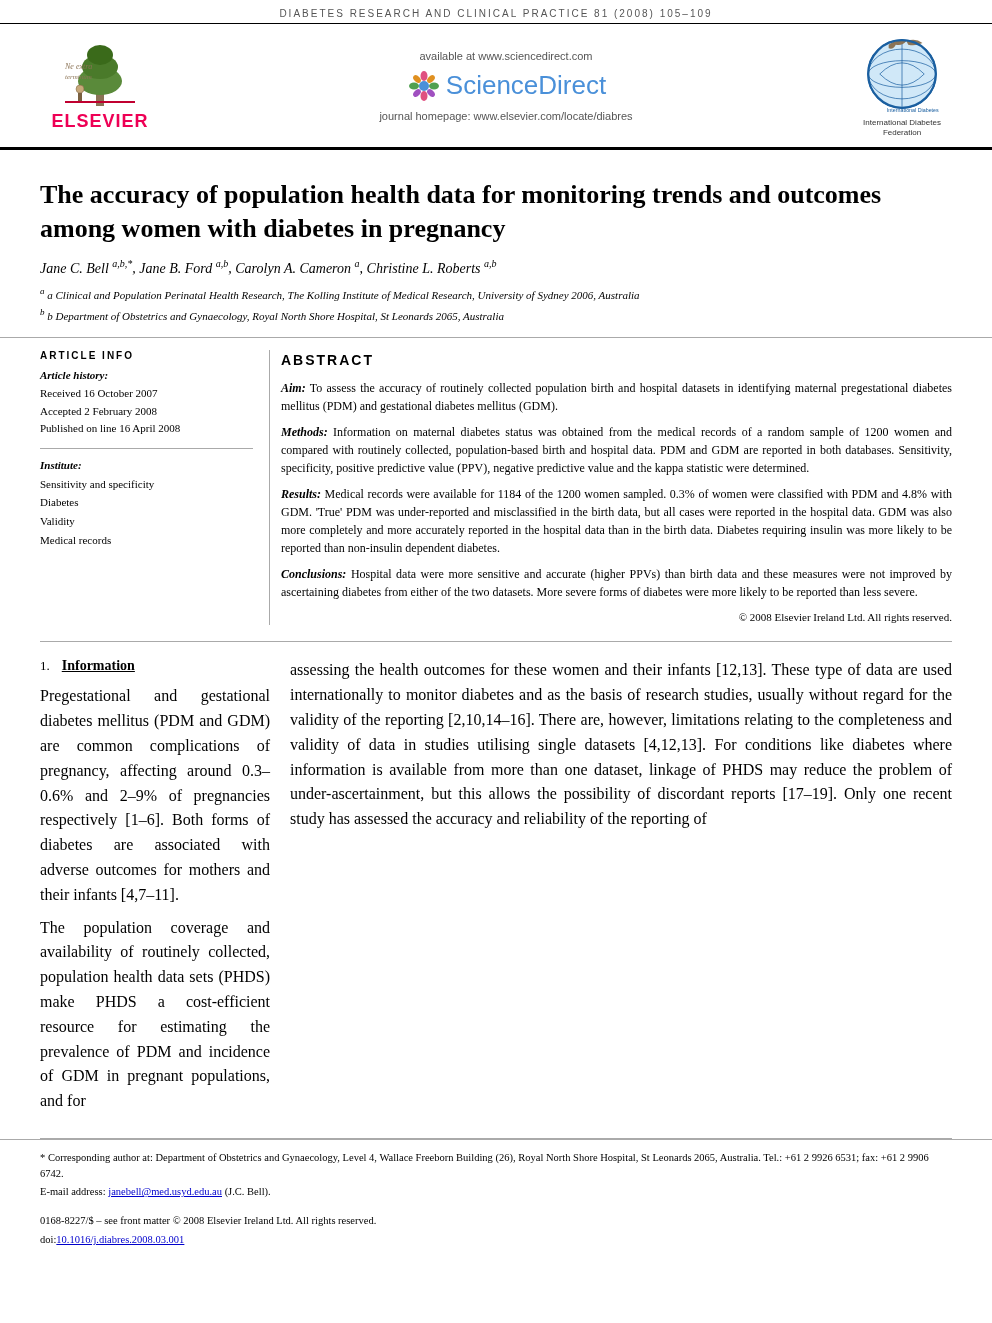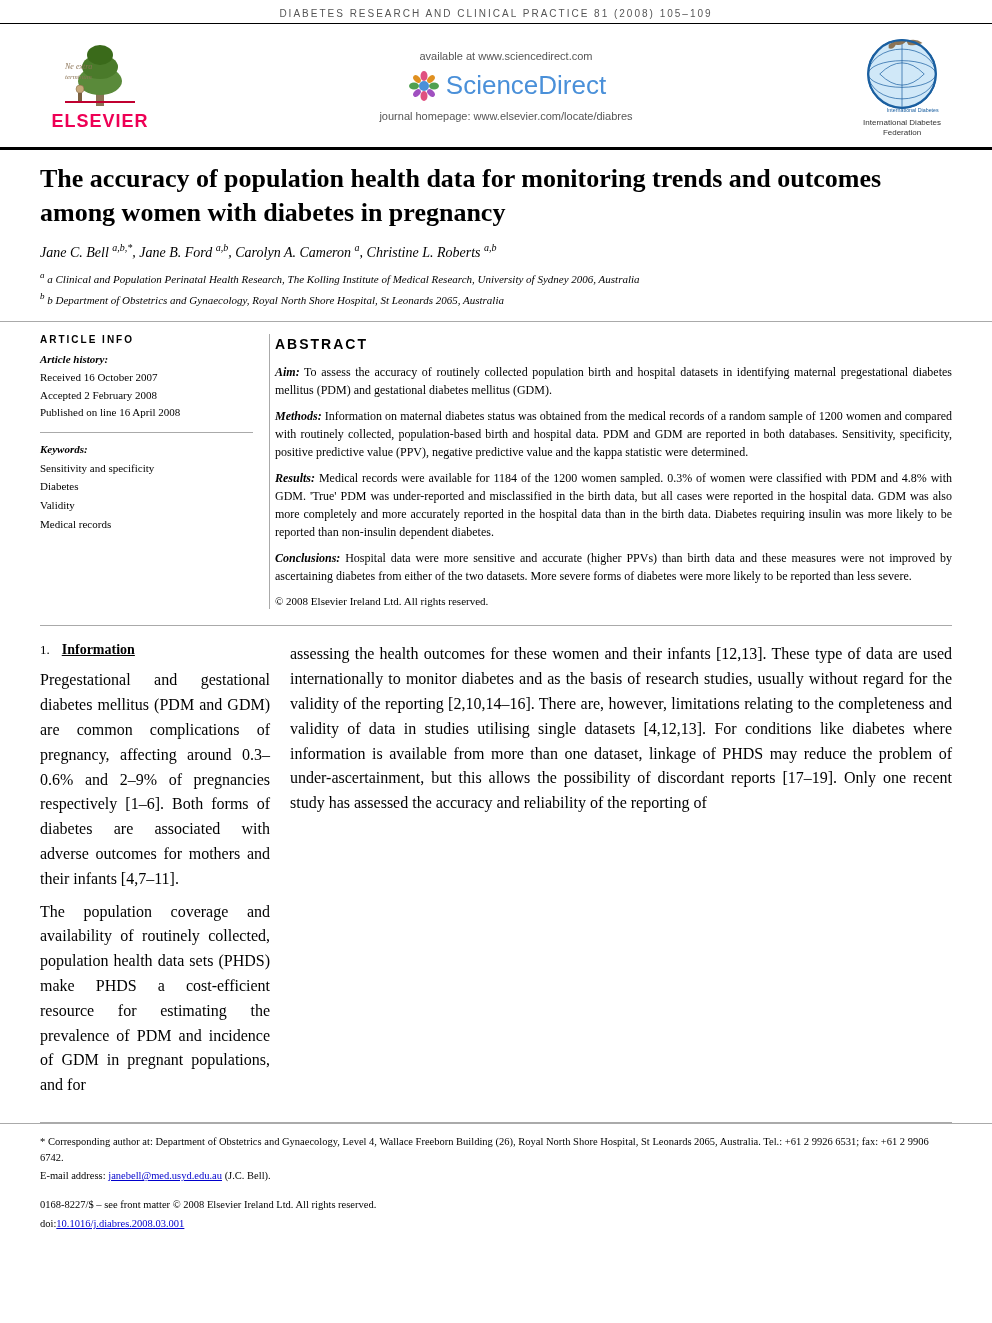--- a/index.html
+++ b/index.html
@@ -94,21 +94,21 @@
     }
 
     .idf-label {
       font-family: Arial, sans-serif;
       font-size: 8px;
       color: #333;
       line-height: 1.2;
     }
 
     .article-title-section {
-      padding: 12px 40px 12px;
+      padding: 28px 40px 12px;
       border-bottom: 1px solid #aaa;
     }
 
     .article-title {
       font-size: 26px;
       font-weight: bold;
       line-height: 1.3;
       margin-bottom: 12px;
     }
 
@@ -130,21 +130,21 @@
     }
 
     .affil-sup {
       font-size: 9px;
       vertical-align: super;
     }
 
     .two-column {
       display: flex;
       padding: 12px 40px 0;
-      gap: 5px;
+      gap: 11px;
     }
 
     .article-info {
       width: 230px;
       flex-shrink: 0;
       border-right: 1px solid #aaa;
       padding-right: 16px;
       font-size: 11px;
     }
 
@@ -204,21 +204,21 @@
       margin-bottom: 8px;
       text-align: justify;
     }
 
     .abstract-label {
       font-style: italic;
       font-weight: bold;
     }
 
     .copyright {
-      text-align: left;
+      text-align: right;
       font-size: 11px;
       margin-top: 8px;
     }
 
     .bottom-divider {
       margin: 16px 40px 0;
       border: none;
       border-top: 1px solid #aaa;
     }
 
@@ -361,21 +361,21 @@
 
 <div class="two-column">
 
   <div class="article-info">
     <div class="info-section-title">ARTICLE INFO</div>
     <div class="article-history-label">Article history:</div>
     <div class="history-item">Received 16 October 2007</div>
     <div class="history-item">Accepted 2 February 2008</div>
     <div class="history-item">Published on line 16 April 2008</div>
     <hr class="divider-line">
-    <div class="keywords-label">Keywords:</div>
+    <div class="keywords-label">Institute:</div>
     <div class="keyword-item">Sensitivity and specificity</div>
     <div class="keyword-item">Diabetes</div>
     <div class="keyword-item">Validity</div>
     <div class="keyword-item">Medical records</div>
   </div>
 
   <div class="abstract-section">
     <div class="abstract-title">ABSTRACT</div>
     <div class="abstract-para">
       <span class="abstract-label">Aim:</span>

